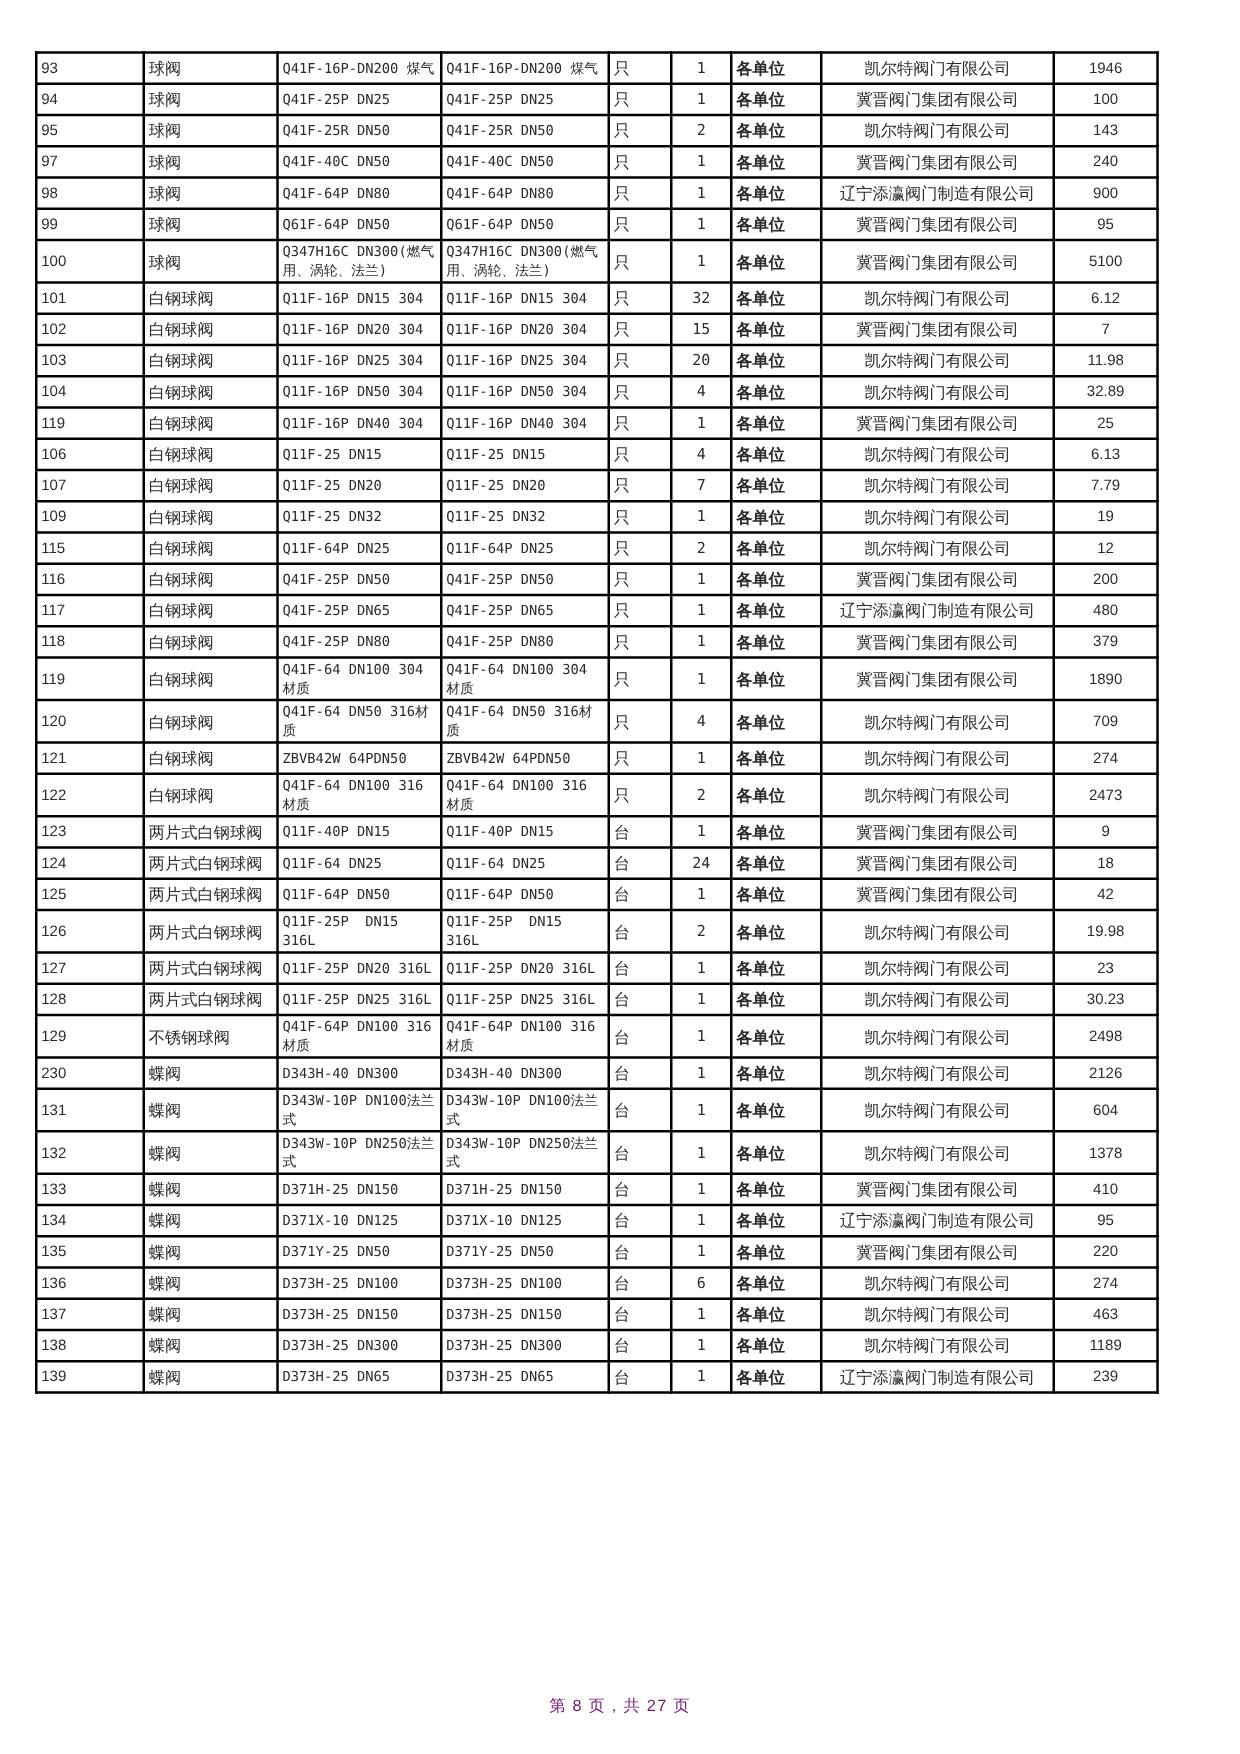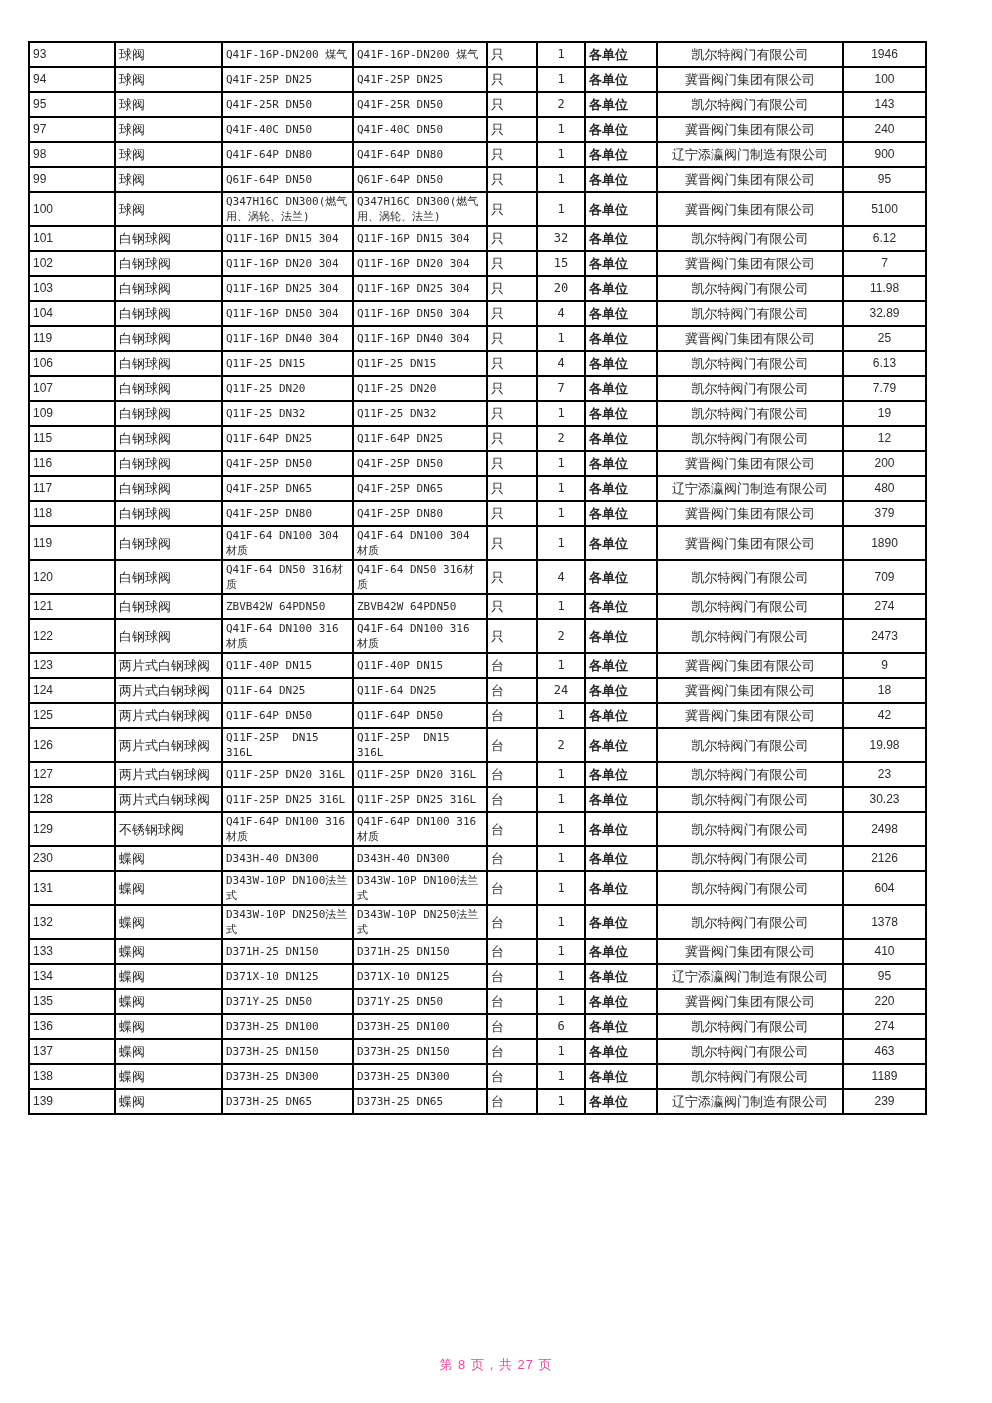--- a/index.html
+++ b/index.html
@@ -42,21 +42,21 @@
   td.c-dept { font-size: 13px; text-align: left; font-weight: bold; }
   td.c-supplier { font-size: 13px; text-align: center; }
   td.c-price { font-family: Liberation Sans, sans-serif; font-size: 12px; text-align: center; }
   .page-footer {
     position: absolute;
     top: 1356px; left: 0;
     width: 992px;
     text-align: center;
     font-size: 13px;
     letter-spacing: 1px;
-    color: #ec4899;
+    color: #701a75;
   }
 </style>
 </head>
 <body>
 
 <div class="sheet">
   <table class="valve-table">
     <colgroup>
       <col style="width:86px">
       <col style="width:107px">

